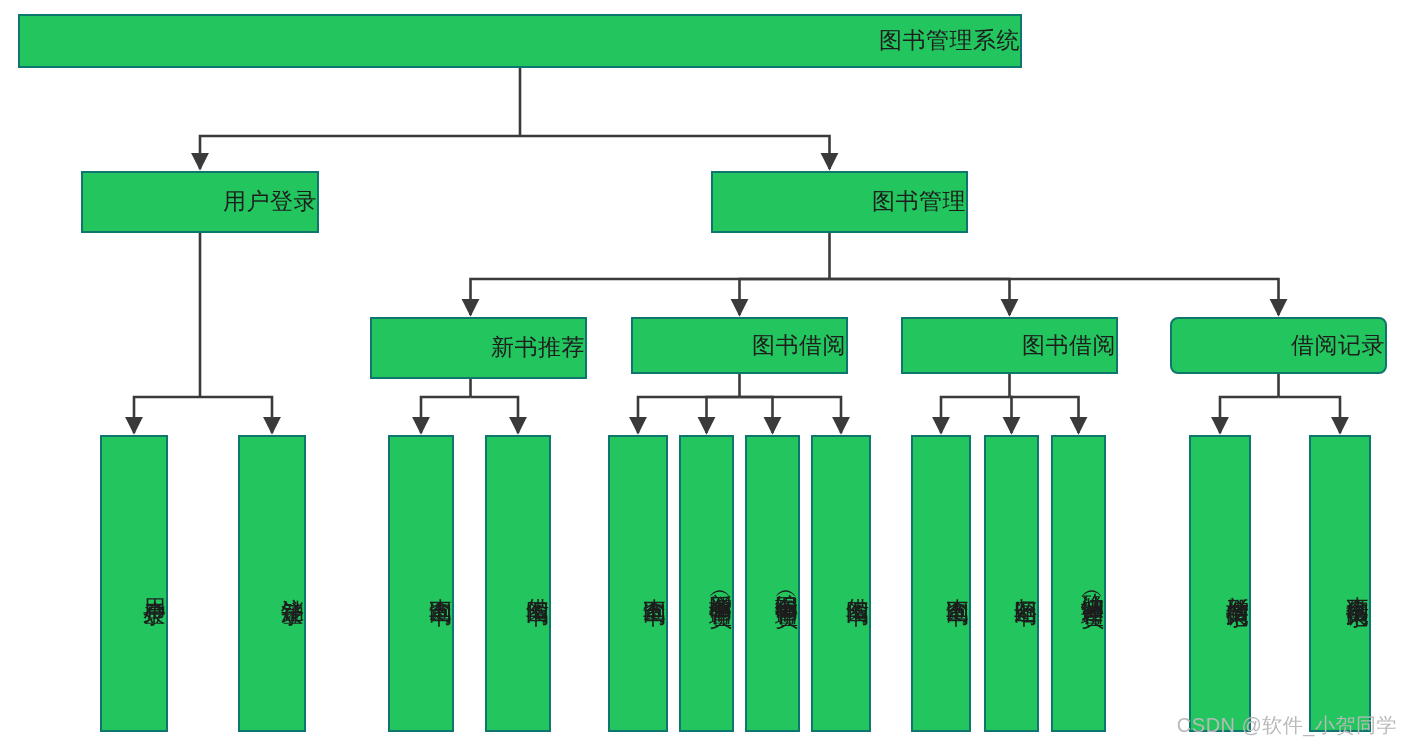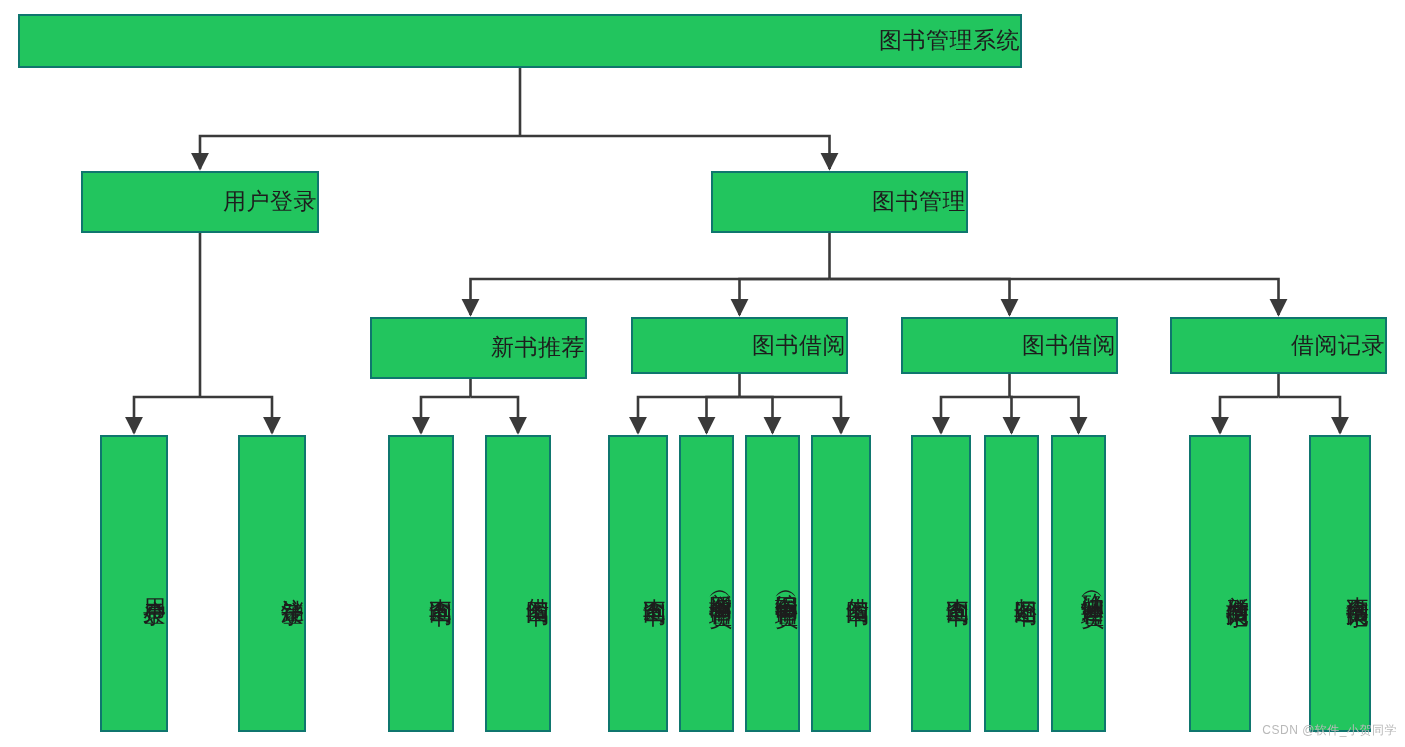--- a/index.html
+++ b/index.html
@@ -49,21 +49,21 @@
     text-orientation: upright;
     white-space: normal;
     letter-spacing: 2px;
     line-height: 1.0;
     max-height: 268px;
   }
   .watermark {
     position: absolute;
     right: 8px;
     bottom: 8px;
-    font-size: 12px;
+    font-size: 20px;
     color: #b9b9b9;
     letter-spacing: 0.5px;
     z-index: 5;
     white-space: nowrap;
   }
 </style>
 </head>
 <body>
 
 <div id="diagram-canvas">
@@ -119,21 +119,21 @@
   <div id="l3-container">
       <div class="node" style="left: 362px; top: 317px; width: 217px; height: 62px; margin-left: 8px;">
         <span class="label">新书推荐</span>
       </div>
       <div class="node" style="left: 631px; top: 317px; width: 217px; height: 57px; font-family: Liberation Serif, serif;">
         <span class="label">图书借阅</span>
       </div>
       <div class="node" style="left: 901px; top: 317px; width: 217px; height: 57px;">
         <span class="label">图书借阅</span>
       </div>
-      <div class="node" style="left: 1170px; top: 317px; width: 217px; height: 57px;">
+      <div class="node" style="left: 1170px; top: 317px; width: 217px; height: 57px; border-radius: 8px;">
         <span class="label">借阅记录</span>
       </div>
     </div>
   <div id="leaf-container">
       <div class="node vertical" style="left: 100px; top: 435px; width: 68px; height: 297px;">
         <span class="label">用户登录</span>
       </div>
       <div class="node vertical" style="left: 238px; top: 435px; width: 68px; height: 297px;">
         <span class="label">注销登录</span>
       </div>

